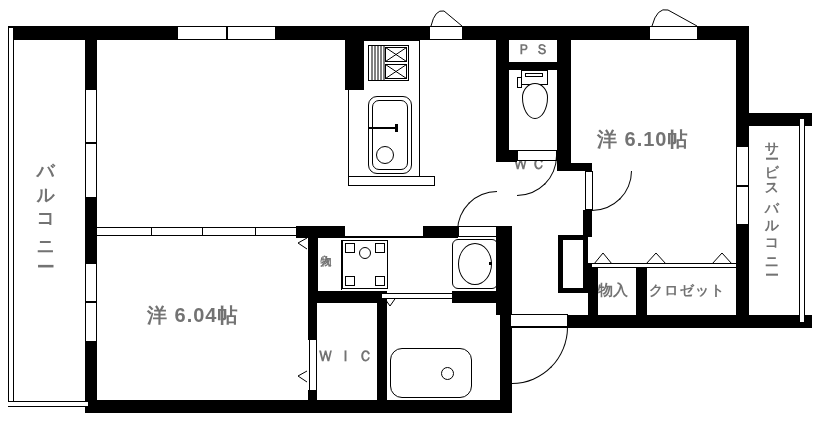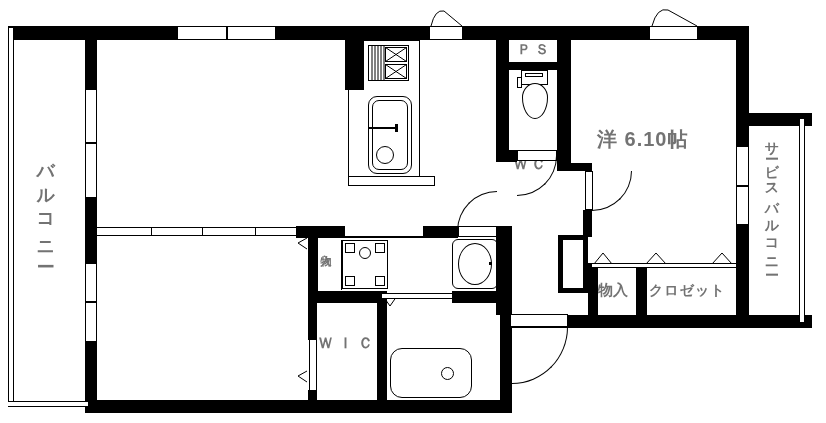--- a/index.html
+++ b/index.html
@@ -17,23 +17,24 @@
   .label{position:absolute;color:#737373;white-space:nowrap;font-weight:bold;line-height:1.1;}
   .vert{writing-mode:vertical-rl;}
   svg{position:absolute;overflow:visible;}
 </style>
 </head>
 <body>
 
 <div class="plan">
 
   <div class="label" style="left:597px;top:128px;font-size:20px;letter-spacing:1px;">洋 6.10帖</div>
+  <div class="label" style="left:147px;top:304px;font-size:20px;letter-spacing:1px;">洋 6.04帖</div>
   <div class="label vert" style="left:35px;top:150px;font-size:18px;letter-spacing:6px;">バルコニー</div>
   <div class="label vert" style="left:764px;top:132px;font-size:14px;letter-spacing:3px;">サービスバルコニー</div>
-  <div class="label" style="left:318px;top:335px;font-size:15px;letter-spacing:5px;">ＷＩＣ</div>
+  <div class="label" style="left:318px;top:348px;font-size:15px;letter-spacing:5px;">ＷＩＣ</div>
   <div class="label" style="left:513px;top:120px;font-size:15px;letter-spacing:3px;margin-top:36px;">ＷＣ</div>
   <div class="label" style="left:517px;top:42px;font-size:14px;letter-spacing:4px;">ＰＳ</div>
   <div class="label vert" style="left:320px;top:246px;font-size:11px;">物入</div>
   <div class="label vert" style="left:566px;top:243px;font-size:11px;">靴入</div>
   <div class="label" style="left:598px;top:282px;font-size:15px;">物入</div>
   <div class="label" style="left:649px;top:283px;font-size:14px;letter-spacing:1px;">クロゼット</div>
 
   <div class="fx" style="left:558px;top:235px;width:30px;height:58px;border:5px solid #000;"></div>
 
   <div style="position:absolute;left:516px;top:68px;width:34px;height:52px;">

